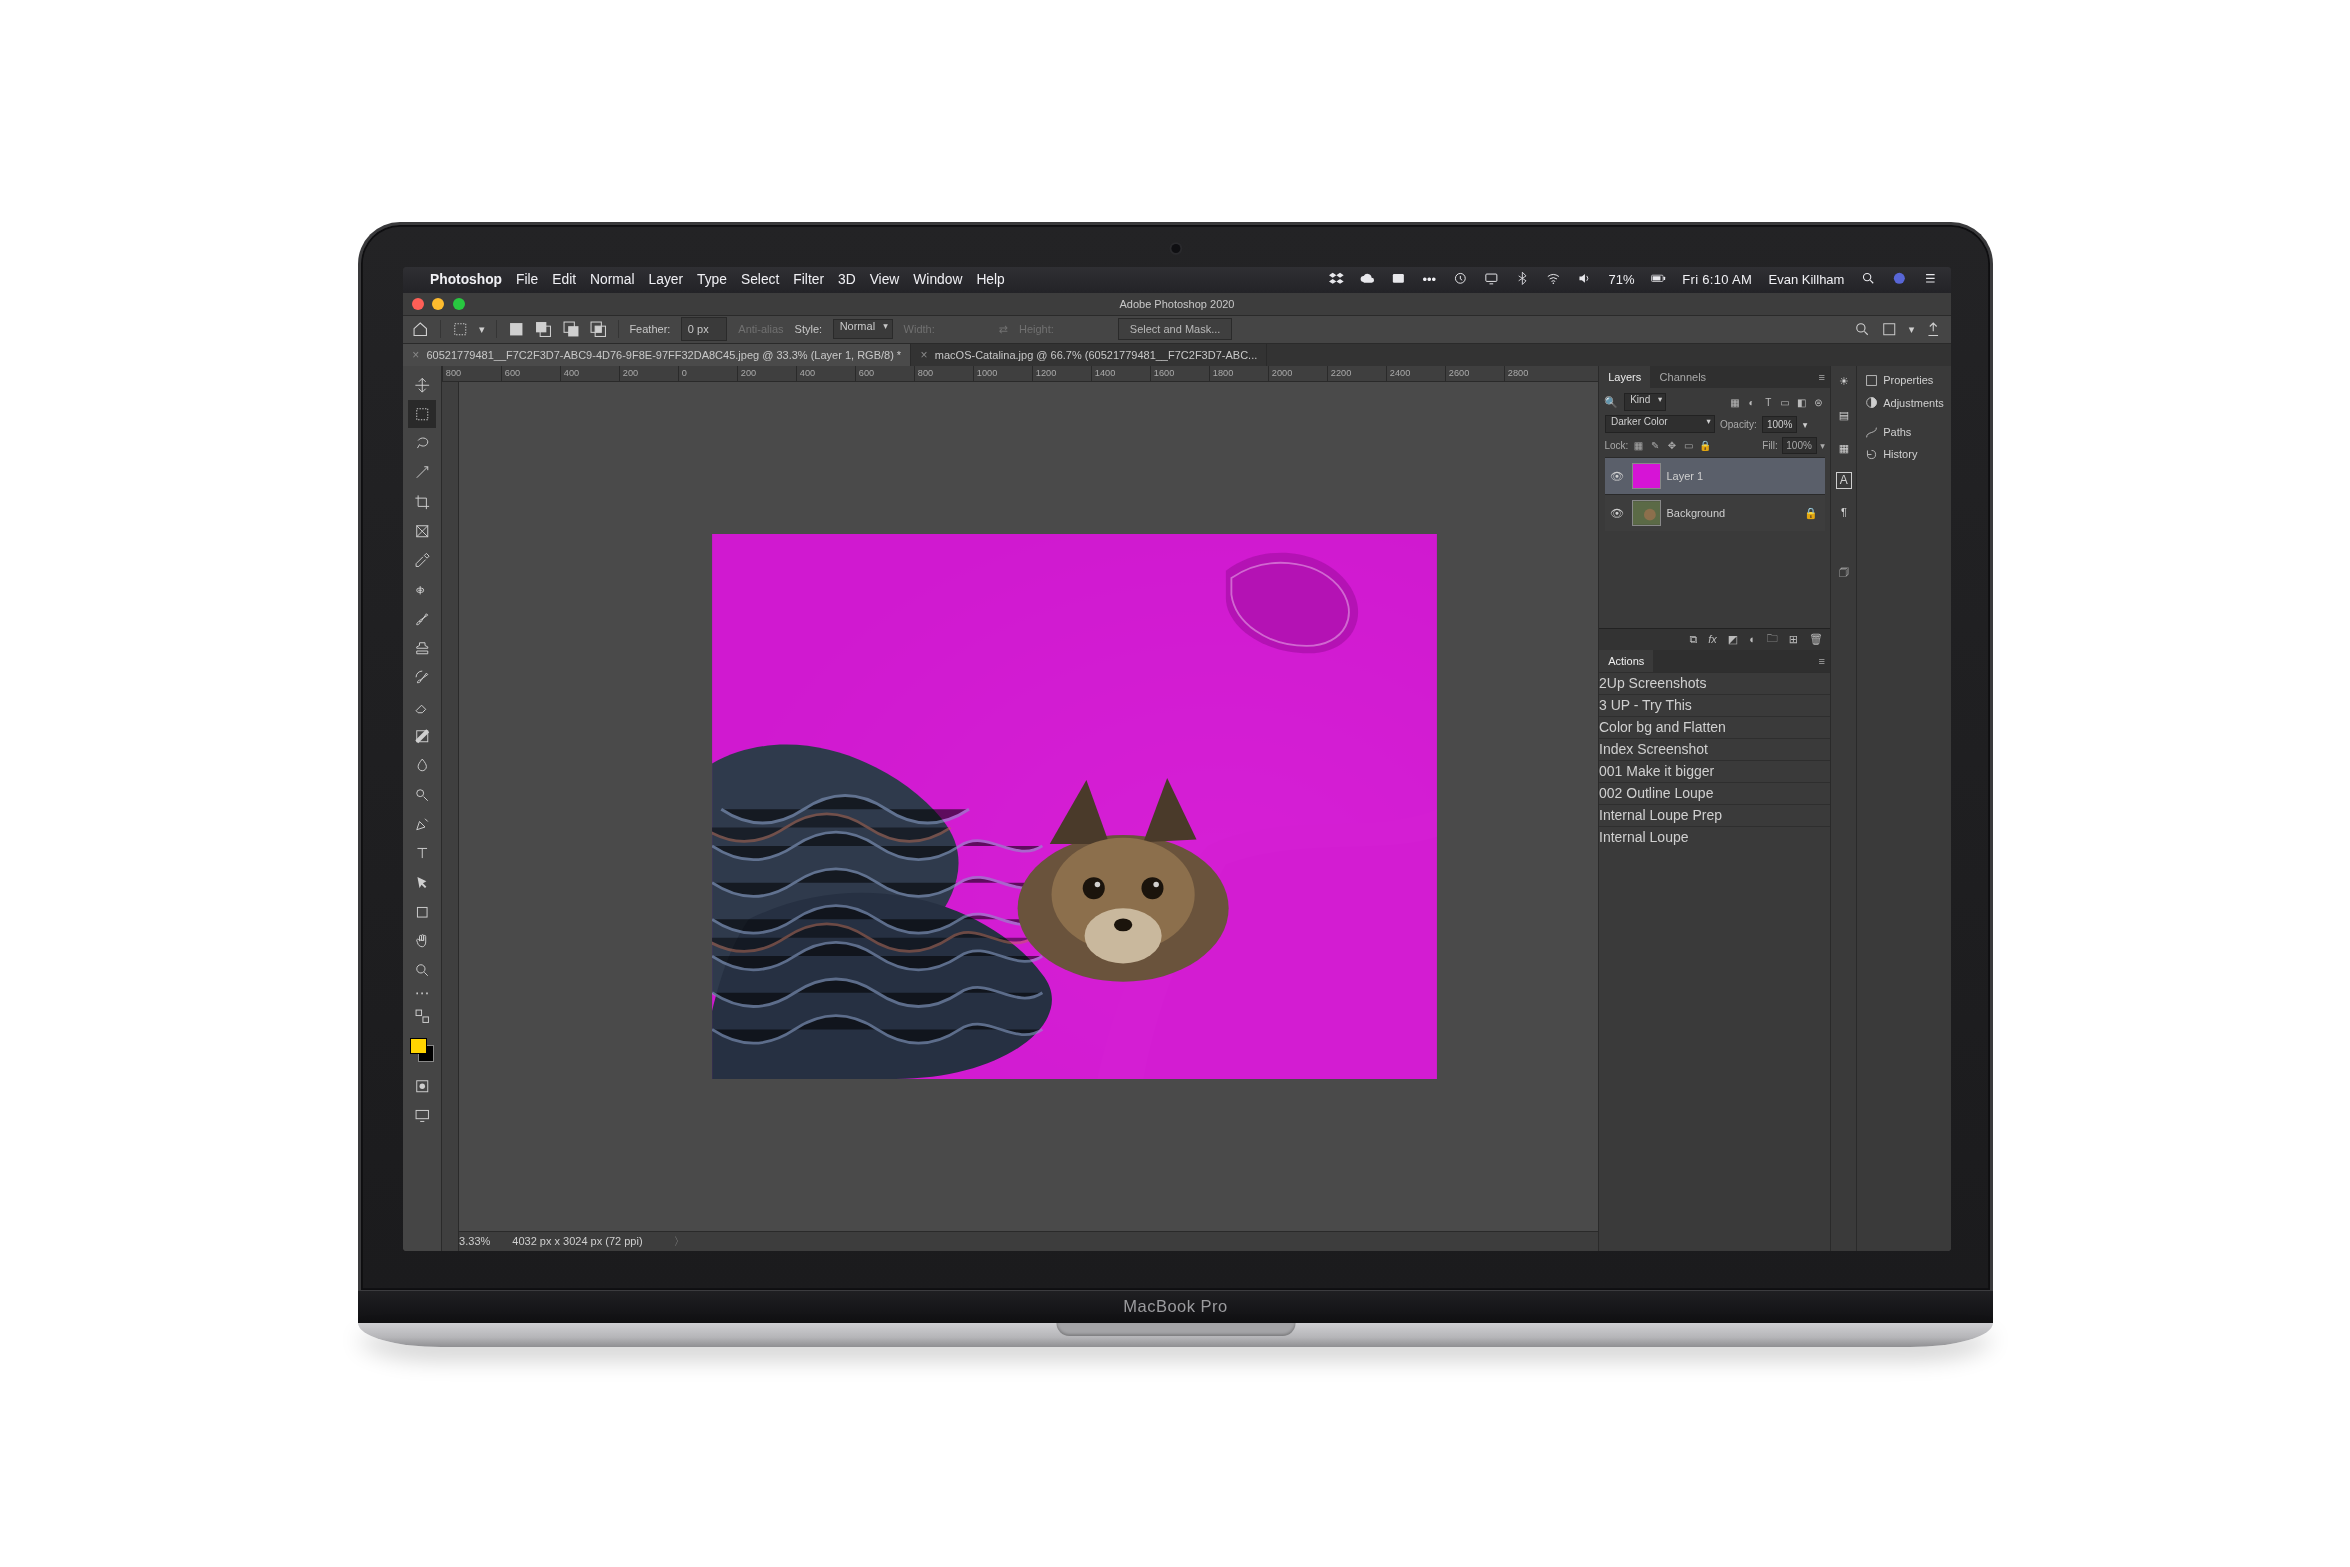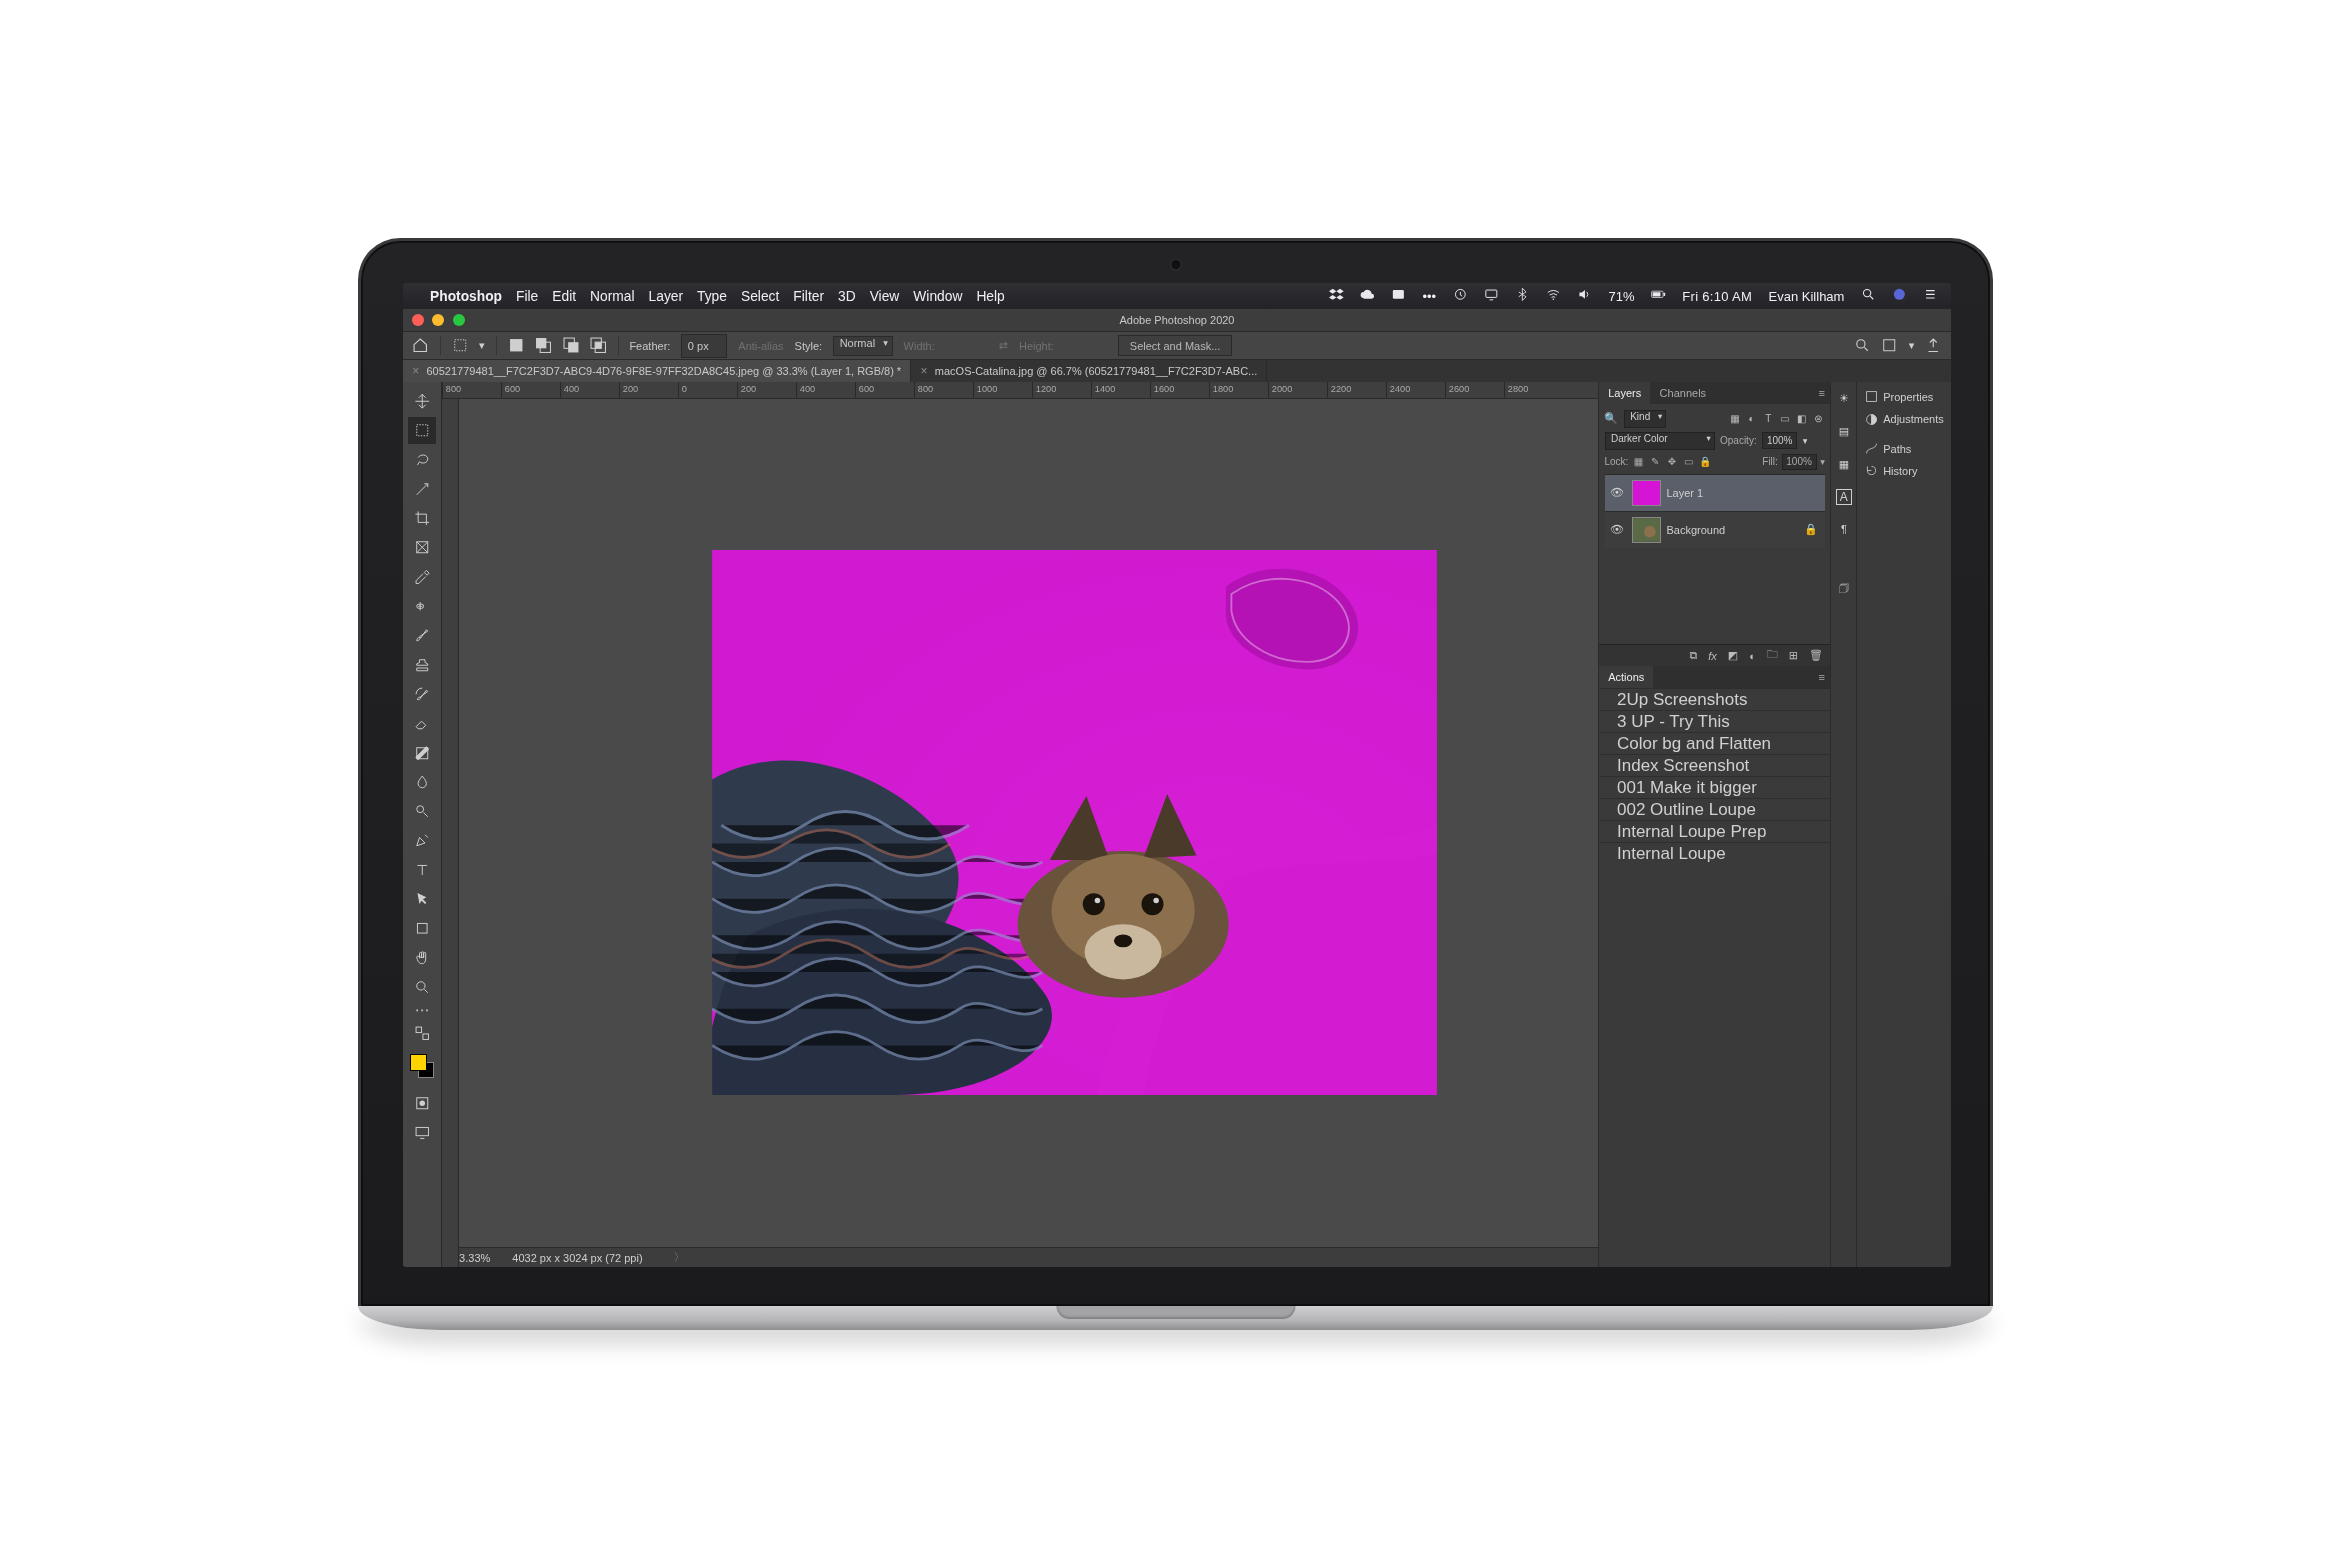--- a/index.html
+++ b/index.html
@@ -290,21 +290,21 @@
     display: flex;
     align-items: center;
     justify-content: flex-end;
     gap: 11px;
     padding: 0 7.3px;
     font-size: 11px;
     color: #bbb;
   }
 
   .actions-list { display: flex; flex-direction: column; }
-  .action-item { height: 22px; display: flex; align-items: center; padding: 0 18px; font-size: 17px; border-top: 0.9px solid #2e2e2e; color: #d0d0d0; background: #3a3a3a; }
+  .action-item { height: 22px; display: flex; align-items: center; padding: 0 0; font-size: 14px; border-top: 0.9px solid #2e2e2e; color: #d0d0d0; background: #3a3a3a; }
 
   .side-item { display: flex; align-items: center; gap: 5.5px; padding: 2.8px 7.3px; font-size: 11px; color: #d0d0d0; }
   .side-item svg { width: 13px; height: 13px; fill: #cfcfcf; stroke: #cfcfcf; }
 
   .mini-icon { width: 18.4px; height: 18.4px; display: flex; align-items: center; justify-content: center; color: #cfcfcf; }
 </style>
 </head>
 <body>
 
 <div class="laptop">
@@ -821,17 +821,20 @@
                   </svg>
                   <span>History</span>
                 </div>
             </div>
           </div>
         </div>
       </div>
 
     </div>
   </div>
+  <div class="hinge">
+    <span>MacBook Pro</span>
+  </div>
   <div class="base">
     <div class="notch"></div>
   </div>
 </div>
 
 
 </body></html>

